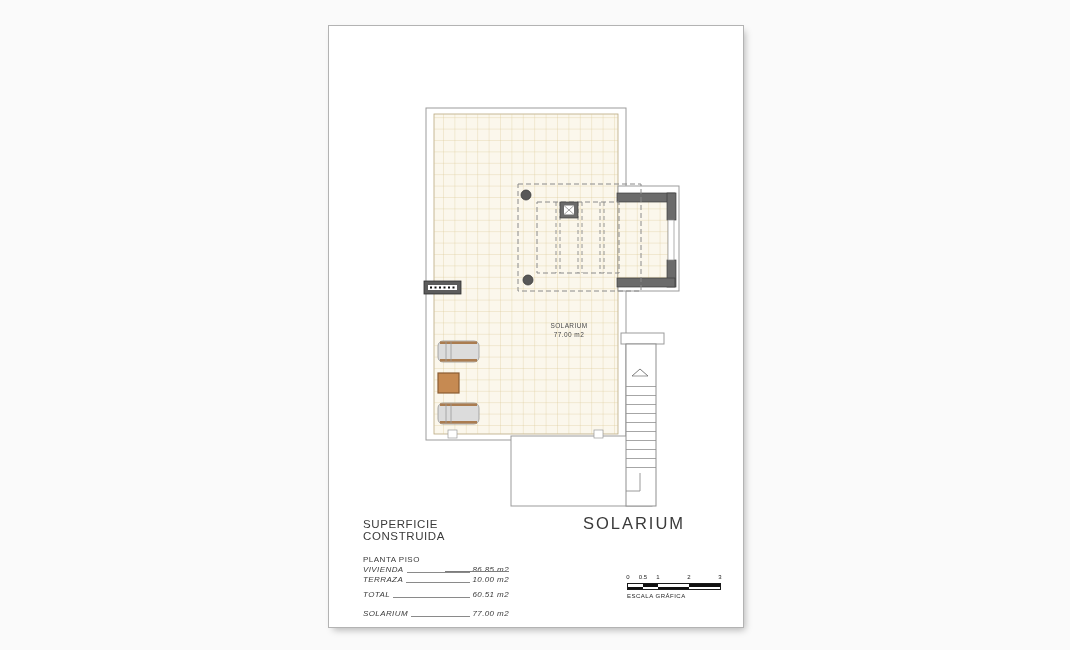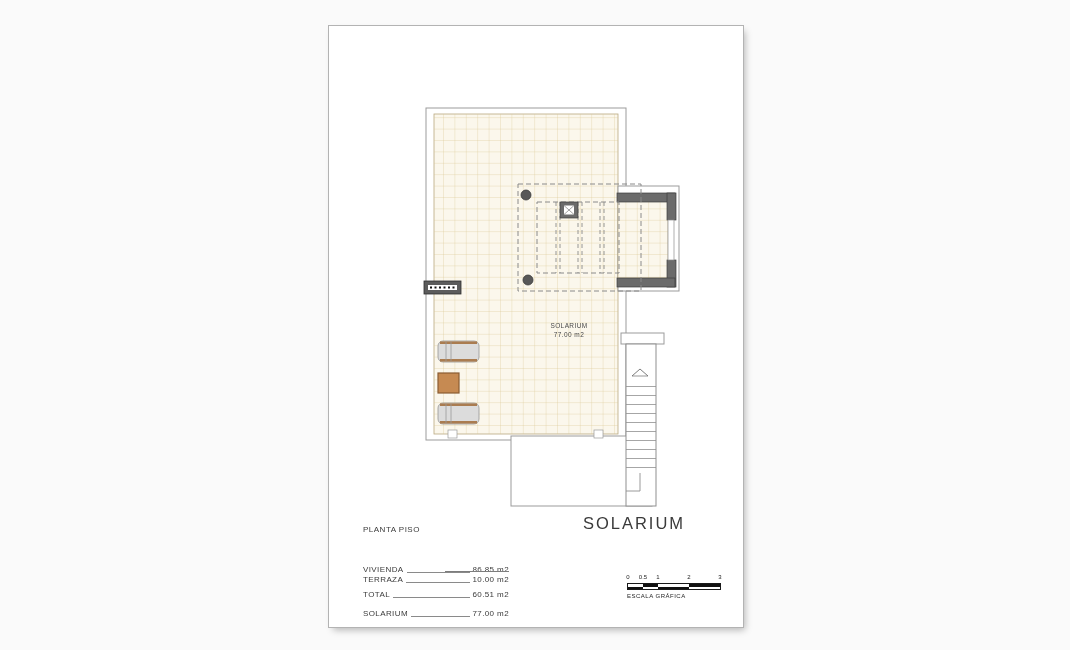--- a/index.html
+++ b/index.html
@@ -25,23 +25,23 @@
   
   .room-label{
     position:absolute;left:200px;top:295px;width:80px;
     text-align:center;font-size:6.5px;line-height:9px;
     letter-spacing:0.4px;color:#4a4a4a;
   }
 
   
   .summary{position:absolute;left:34px;top:492px;width:148px;}
   .summary-title{font-size:11.5px;letter-spacing:0.6px;color:#3a3a3a;}
-  .summary-sub{font-size:8px;letter-spacing:0.5px;margin-top:7px;color:#3a3a3a;}
+  .summary-sub{font-size:8px;letter-spacing:0.5px;margin-top:13px;color:#3a3a3a;}
   .srow{display:flex;align-items:flex-end;width:146px;font-size:8px;line-height:9px;
-        letter-spacing:0.4px;position:absolute;left:0;color:#3a3a3a;}
+        letter-spacing:0.4px;position:absolute;left:0;color:#3a3a3a;font-style:italic;}
   .srow .lbl{white-space:nowrap;}
   .srow .leader{flex:1;border-bottom:1px solid #8a8a8a;margin:0 2px 1px 3px;height:1px;}
   .srow .val{white-space:nowrap;margin-top:15px;}
   .row-1{top:32px;} .row-2{top:42px;justify-content:flex-end;} .row-3{top:57px;align-items:flex-end;} .row-4{top:76px;}
   .sum-line{position:absolute;left:82px;top:53px;width:64px;border-top:1px solid #7d7d7d;}
 
   
   .plan-title{
     position:absolute;left:240px;top:488px;width:130px;
     font-size:16.5px;letter-spacing:2px;color:#3a3a3a;text-align:center;
@@ -158,20 +158,21 @@
       <path d="M311 447 V465 H297" fill="none" stroke="#8f8f8f" stroke-width="0.9"></path>
     </g>
   </svg>
 
   <div class="room-label">
     <div>SOLARIUM</div>
     <div>77.00 m2</div>
   </div>
 
   <div class="summary">
+    <div class="summary-title">SUPERFICIE CONSTRUIDA</div>
     <div class="summary-sub">PLANTA PISO</div>
 
     <div class="srow row-1">
       <span class="lbl">VIVIENDA</span>
       <span class="leader"></span>
       <span class="val">86.85 m2</span>
     </div>
     <div class="srow row-2">
       <span class="lbl">TERRAZA</span>
       <span class="leader"></span>

